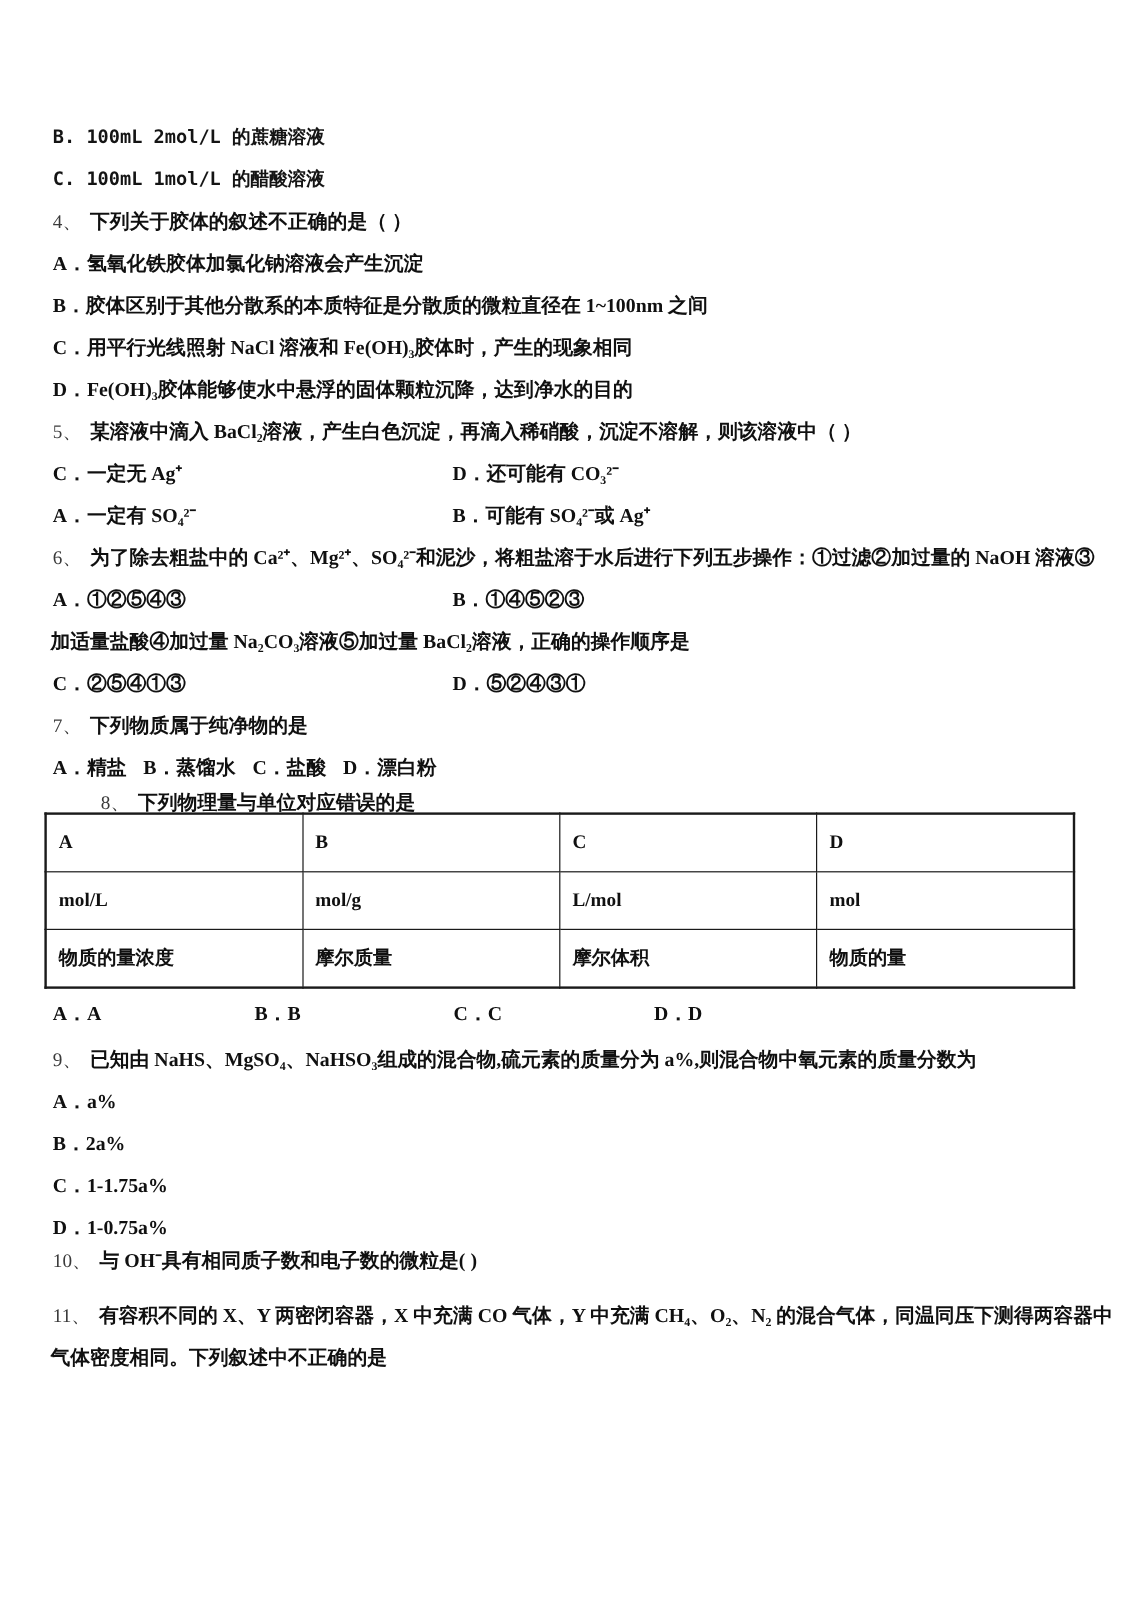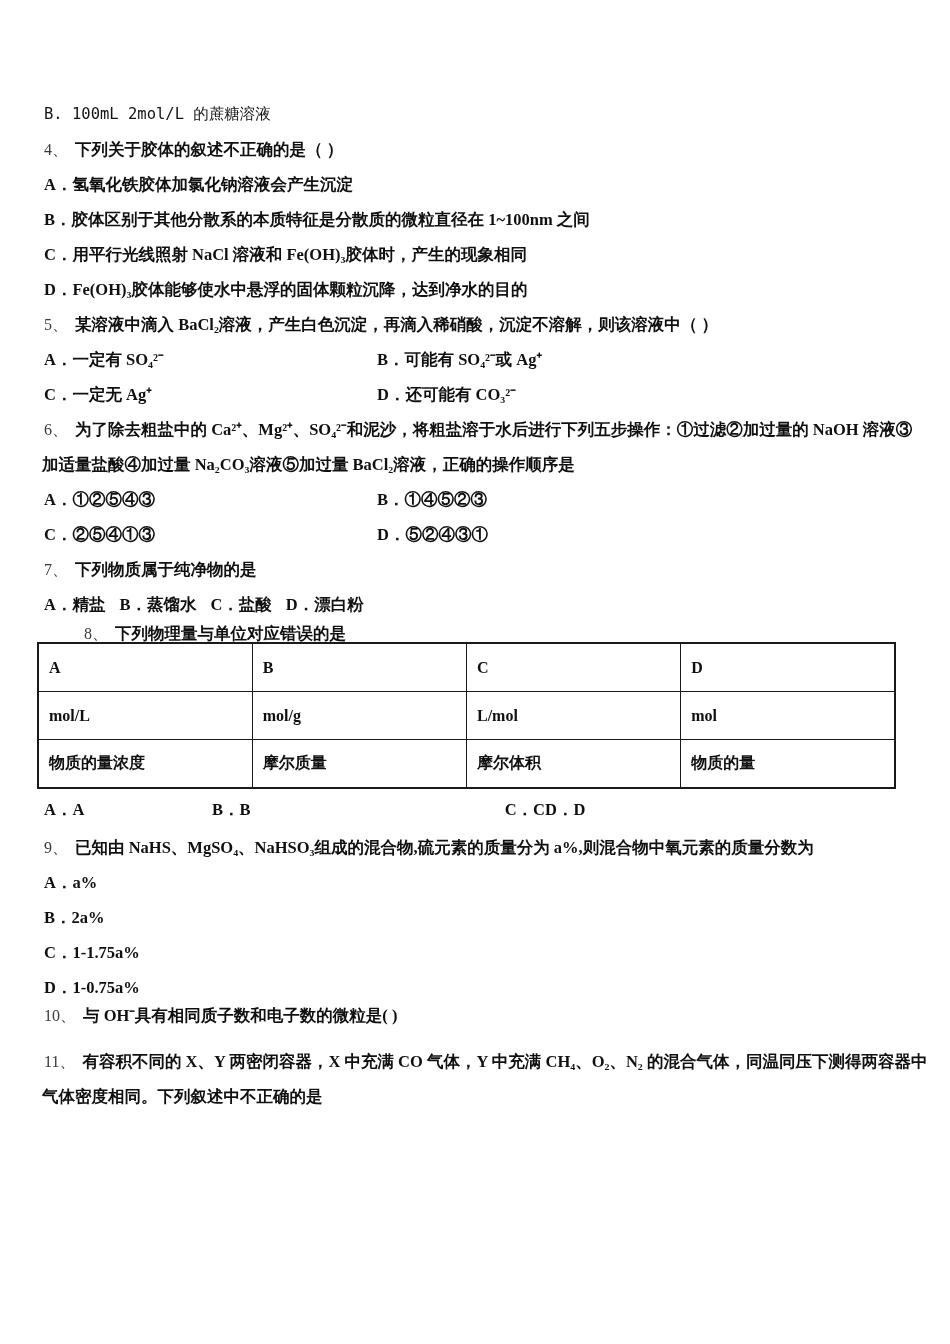--- a/index.html
+++ b/index.html
@@ -15,35 +15,35 @@
   }
   .line {
     height:35px; line-height:35px;
     padding-left:44px;
     font-size:16.5px;
     font-weight:700;
     white-space:nowrap;
   }
   .mono {
     font-family:"DejaVu Sans Mono", monospace;
-    font-weight:400;
+    font-weight:700;
     font-size:15.5px;
     color:#141414;
   }
   .qnum {
     color:#3a3a3a;
     font-weight:400;
     font-size:16px;
     margin-right:7px;
   }
   .cont { padding-left:42px; }
   .c1 { display:inline-block; width:333px; }
   .w1 { display:inline-block; width:168px; }
   .w2 { display:inline-block; width:166px; }
-  .w3 { display:inline-block; width:167px;text-align:right; }
+  .w3 { display:inline-block; width:167px; }
   .inlineopt { margin-right:14px; }
   .qtable {
     border-collapse:collapse;
     table-layout:fixed;
     width:859px;
     margin:-9px 0 0 37px;
     border:2px solid #1a1a1a;
   }
   .qtable td {
     border:1px solid #1a1a1a;
@@ -69,46 +69,47 @@
     transform:translateY(-7px);
     margin-left:1px;
   }
 </style>
 </head>
 <body>
 
 <div class="page">
 
   <div class="line mono">B. 100mL 2mol/L 的蔗糖溶液</div>
+  <div class="line mono">C. 100mL 1mol/L 的醋酸溶液</div>
 
   <div class="line">
     <span class="qnum">4、</span><span>下列关于胶体的叙述不正确的是（  ）</span>
   </div>
   <div class="line">A．氢氧化铁胶体加氯化钠溶液会产生沉淀</div>
   <div class="line">B．胶体区别于其他分散系的本质特征是分散质的微粒直径在 1~100nm 之间</div>
   <div class="line">C．用平行光线照射 NaCl 溶液和 Fe(OH)₃胶体时，产生的现象相同</div>
   <div class="line">D．Fe(OH)₃胶体能够使水中悬浮的固体颗粒沉降，达到净水的目的</div>
 
   <div class="line">
     <span class="qnum">5、</span><span>某溶液中滴入 BaCl₂溶液，产生白色沉淀，再滴入稀硝酸，沉淀不溶解，则该溶液中（  ）</span>
   </div>
   <div class="line">
-    <span class="c1">A．一定有 SO₄²⁻</span><span>B．可能有 SO₄²⁻或 Ag⁺</span>
+    <span class="c1">C．一定无 Ag⁺</span><span>D．还可能有 CO₃²⁻</span>
   </div>
   <div class="line">
-    <span class="c1">C．一定无 Ag⁺</span><span>D．还可能有 CO₃²⁻</span>
+    <span class="c1">A．一定有 SO₄²⁻</span><span>B．可能有 SO₄²⁻或 Ag⁺</span>
   </div>
 
   <div class="line">
     <span class="qnum">6、</span><span>为了除去粗盐中的 Ca²⁺、Mg²⁺、SO₄²⁻和泥沙，将粗盐溶于水后进行下列五步操作：①过滤②加过量的 NaOH 溶液③</span>
   </div>
-  <div class="line cont">加适量盐酸④加过量 Na₂CO₃溶液⑤加过量 BaCl₂溶液，正确的操作顺序是</div>
   <div class="line">
     <span class="c1">A．①②⑤④③</span><span>B．①④⑤②③</span>
   </div>
+  <div class="line cont">加适量盐酸④加过量 Na₂CO₃溶液⑤加过量 BaCl₂溶液，正确的操作顺序是</div>
   <div class="line">
     <span class="c1">C．②⑤④①③</span><span>D．⑤②④③①</span>
   </div>
 
   <div class="line">
     <span class="qnum">7、</span><span>下列物质属于纯净物的是</span>
   </div>
   <div class="line">
     <span class="inlineopt">A．精盐</span><span class="inlineopt">B．蒸馏水</span><span class="inlineopt">C．盐酸</span><span>D．漂白粉</span>
   </div>

